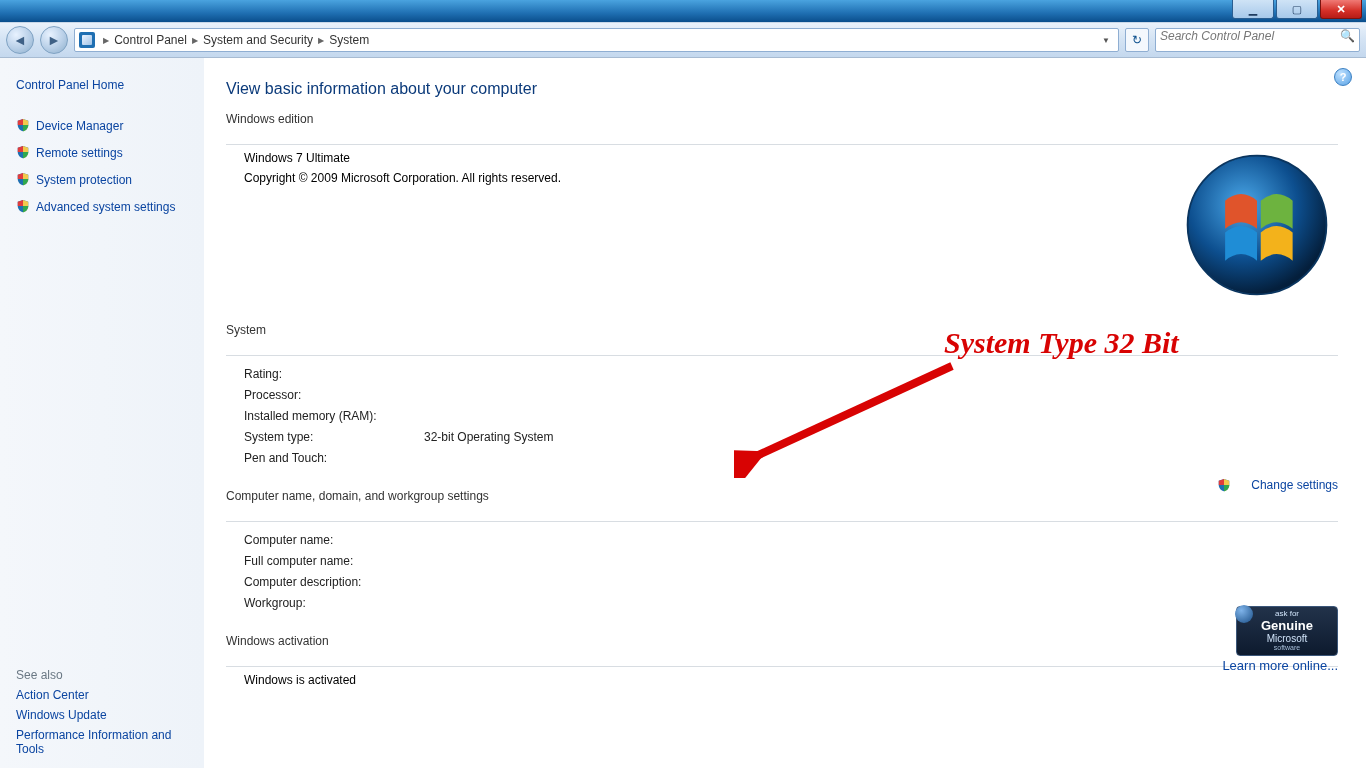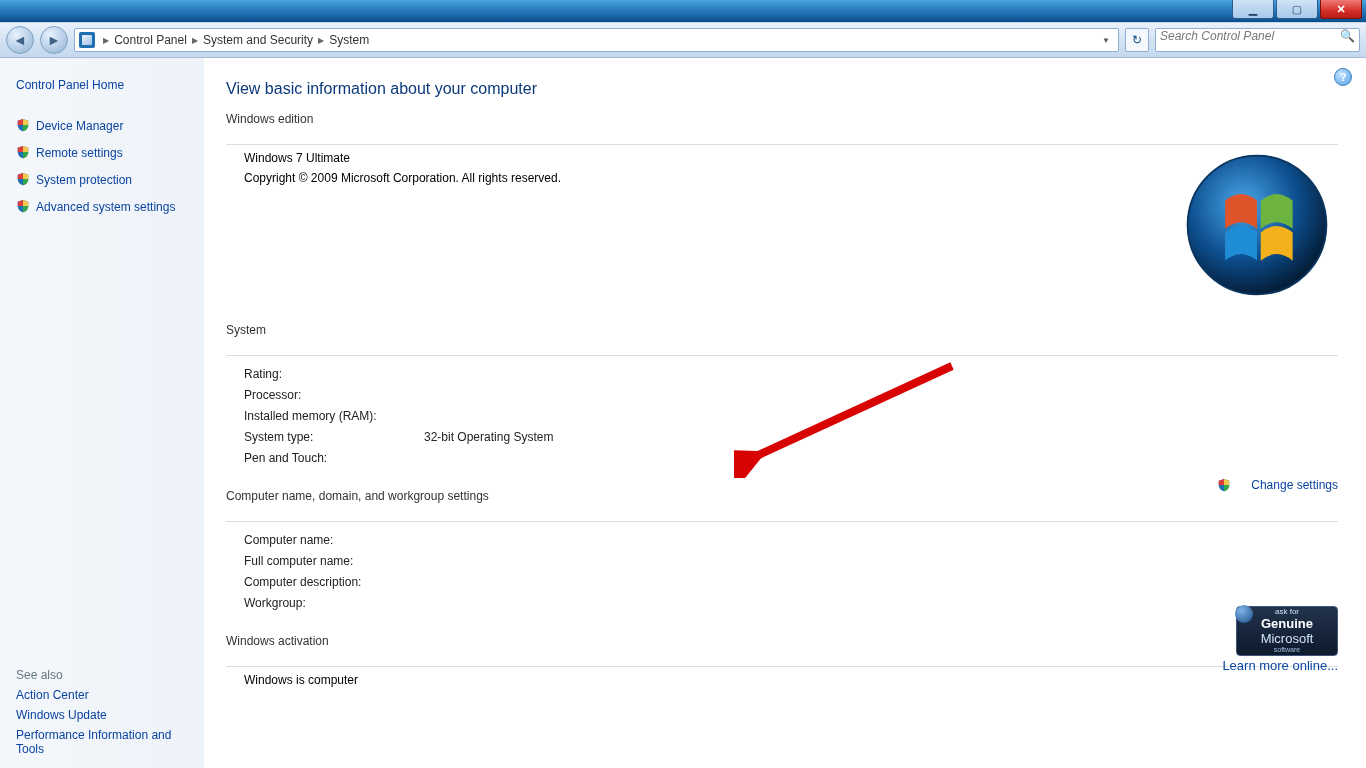--- a/index.html
+++ b/index.html
@@ -40,21 +40,21 @@
   .row .label{width:168px;}
   .row .value{flex:1;}
   .indent-text{padding-left:18px;font-size:12px;margin:6px 0;}
   .win-logo{position:absolute;right:34px;top:92px;width:150px;height:150px;}
   .change-link{color:#0b45a1;text-decoration:none;font-size:12px;display:inline-flex;align-items:center;gap:20px;cursor:pointer;}
   .change-wrap{position:absolute;right:28px;top:420px;}
   .learnmore{position:absolute;right:28px;top:600px;color:#0b45a1;font-size:13px;cursor:pointer;}
   
   .genuine{position:absolute;right:28px;top:548px;width:100px;height:48px;background:linear-gradient(to bottom,#22324a,#0d1a2e);border-radius:4px;color:#cfe2f8;font-size:8px;display:flex;flex-direction:column;align-items:center;justify-content:center;line-height:1.1;border:1px solid #3b5679;}
   .genuine b{font-size:13px;font-family:"Segoe UI",sans-serif;font-weight:600;color:#fff;}
-  .genuine .ms{font-size:13px;color:#cfe2f8;}
+  .genuine .ms{font-size:10px;color:#cfe2f8;}
   .genuine .sw{font-size:7px;color:#a8bfda;}
   .genuine .orb{position:absolute;left:-2px;top:-2px;width:18px;height:18px;border-radius:50%;background:radial-gradient(circle at 35% 30%,#7fb4ea,#1a4e86);}
   
   .annot-text{position:absolute;left:740px;top:268px;font-family:"Times New Roman",serif;font-style:italic;font-weight:bold;font-size:30px;color:#d80303;}
   .annot-arrow{position:absolute;left:530px;top:290px;pointer-events:none;}
 </style>
 </head>
 <body>
 
 <div class="titlebar">
@@ -213,31 +213,32 @@
               <path d="M8 1 L14 3 V8 C14 12 11 14.5 8 15 V1 Z" fill="#f2c94c"></path>
               <path d="M8 1 L2 3 V8 H8 Z" fill="#e03c3c"></path>
               <path d="M8 8 H14 V8 C14 12 11 14.5 8 15 Z" fill="#2fa84f"></path>
             </svg>
           </span>
           <span>Change settings</span>
         </a>
     </div>
 
     <div class="section-hdr">Windows activation</div>
-    <div class="indent-text">Windows is computer</div>
+    <div class="indent-text">Windows is activated</div>
 
     <div class="genuine">
       <div class="orb"></div>
       <span>ask for</span>
       <b>Genuine</b>
       <span class="ms">Microsoft</span>
       <span class="sw">software</span>
     </div>
     <a class="learnmore">Learn more online...</a>
 
+    <div class="annot-text">System Type 32 Bit</div>
     <svg class="annot-arrow" width="240" height="130">
       <defs>
           <marker id="ah" markerWidth="14" markerHeight="14" refX="2" refY="6" orient="auto">
             <path d="M12 0 L0 6 L12 12 Z" fill="#d80303"></path>
           </marker>
         </defs>
       <line x1="218" y1="18" x2="18" y2="110" stroke="#d80303" stroke-width="8" marker-end="url(#ah)"></line>
     </svg>
   </div>
 </div>

